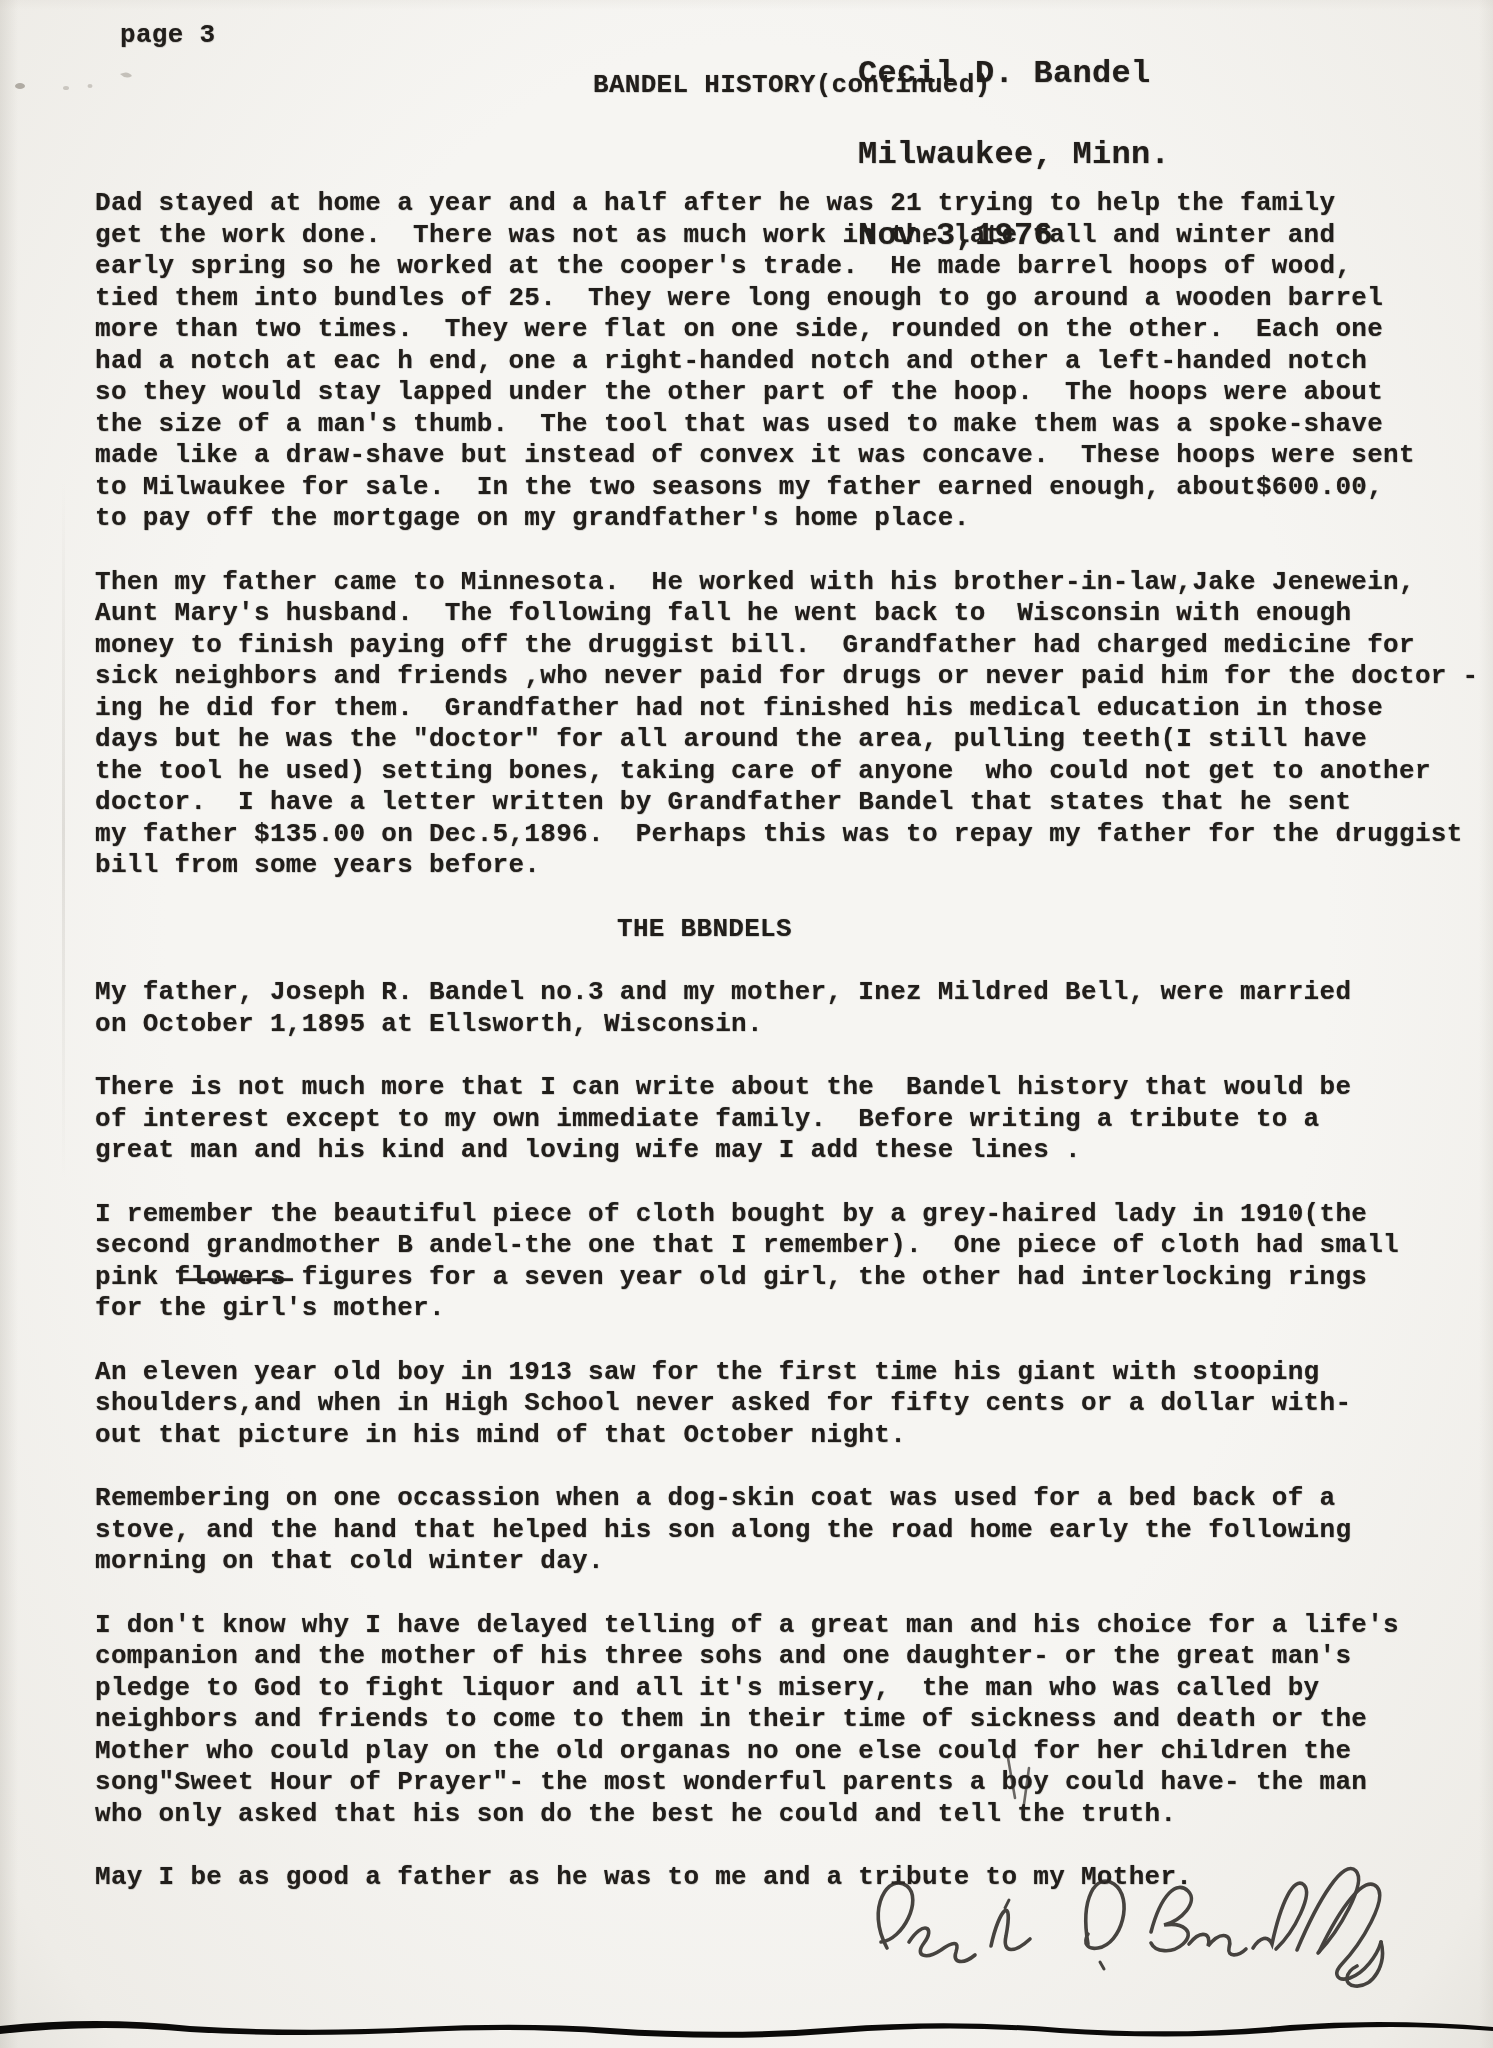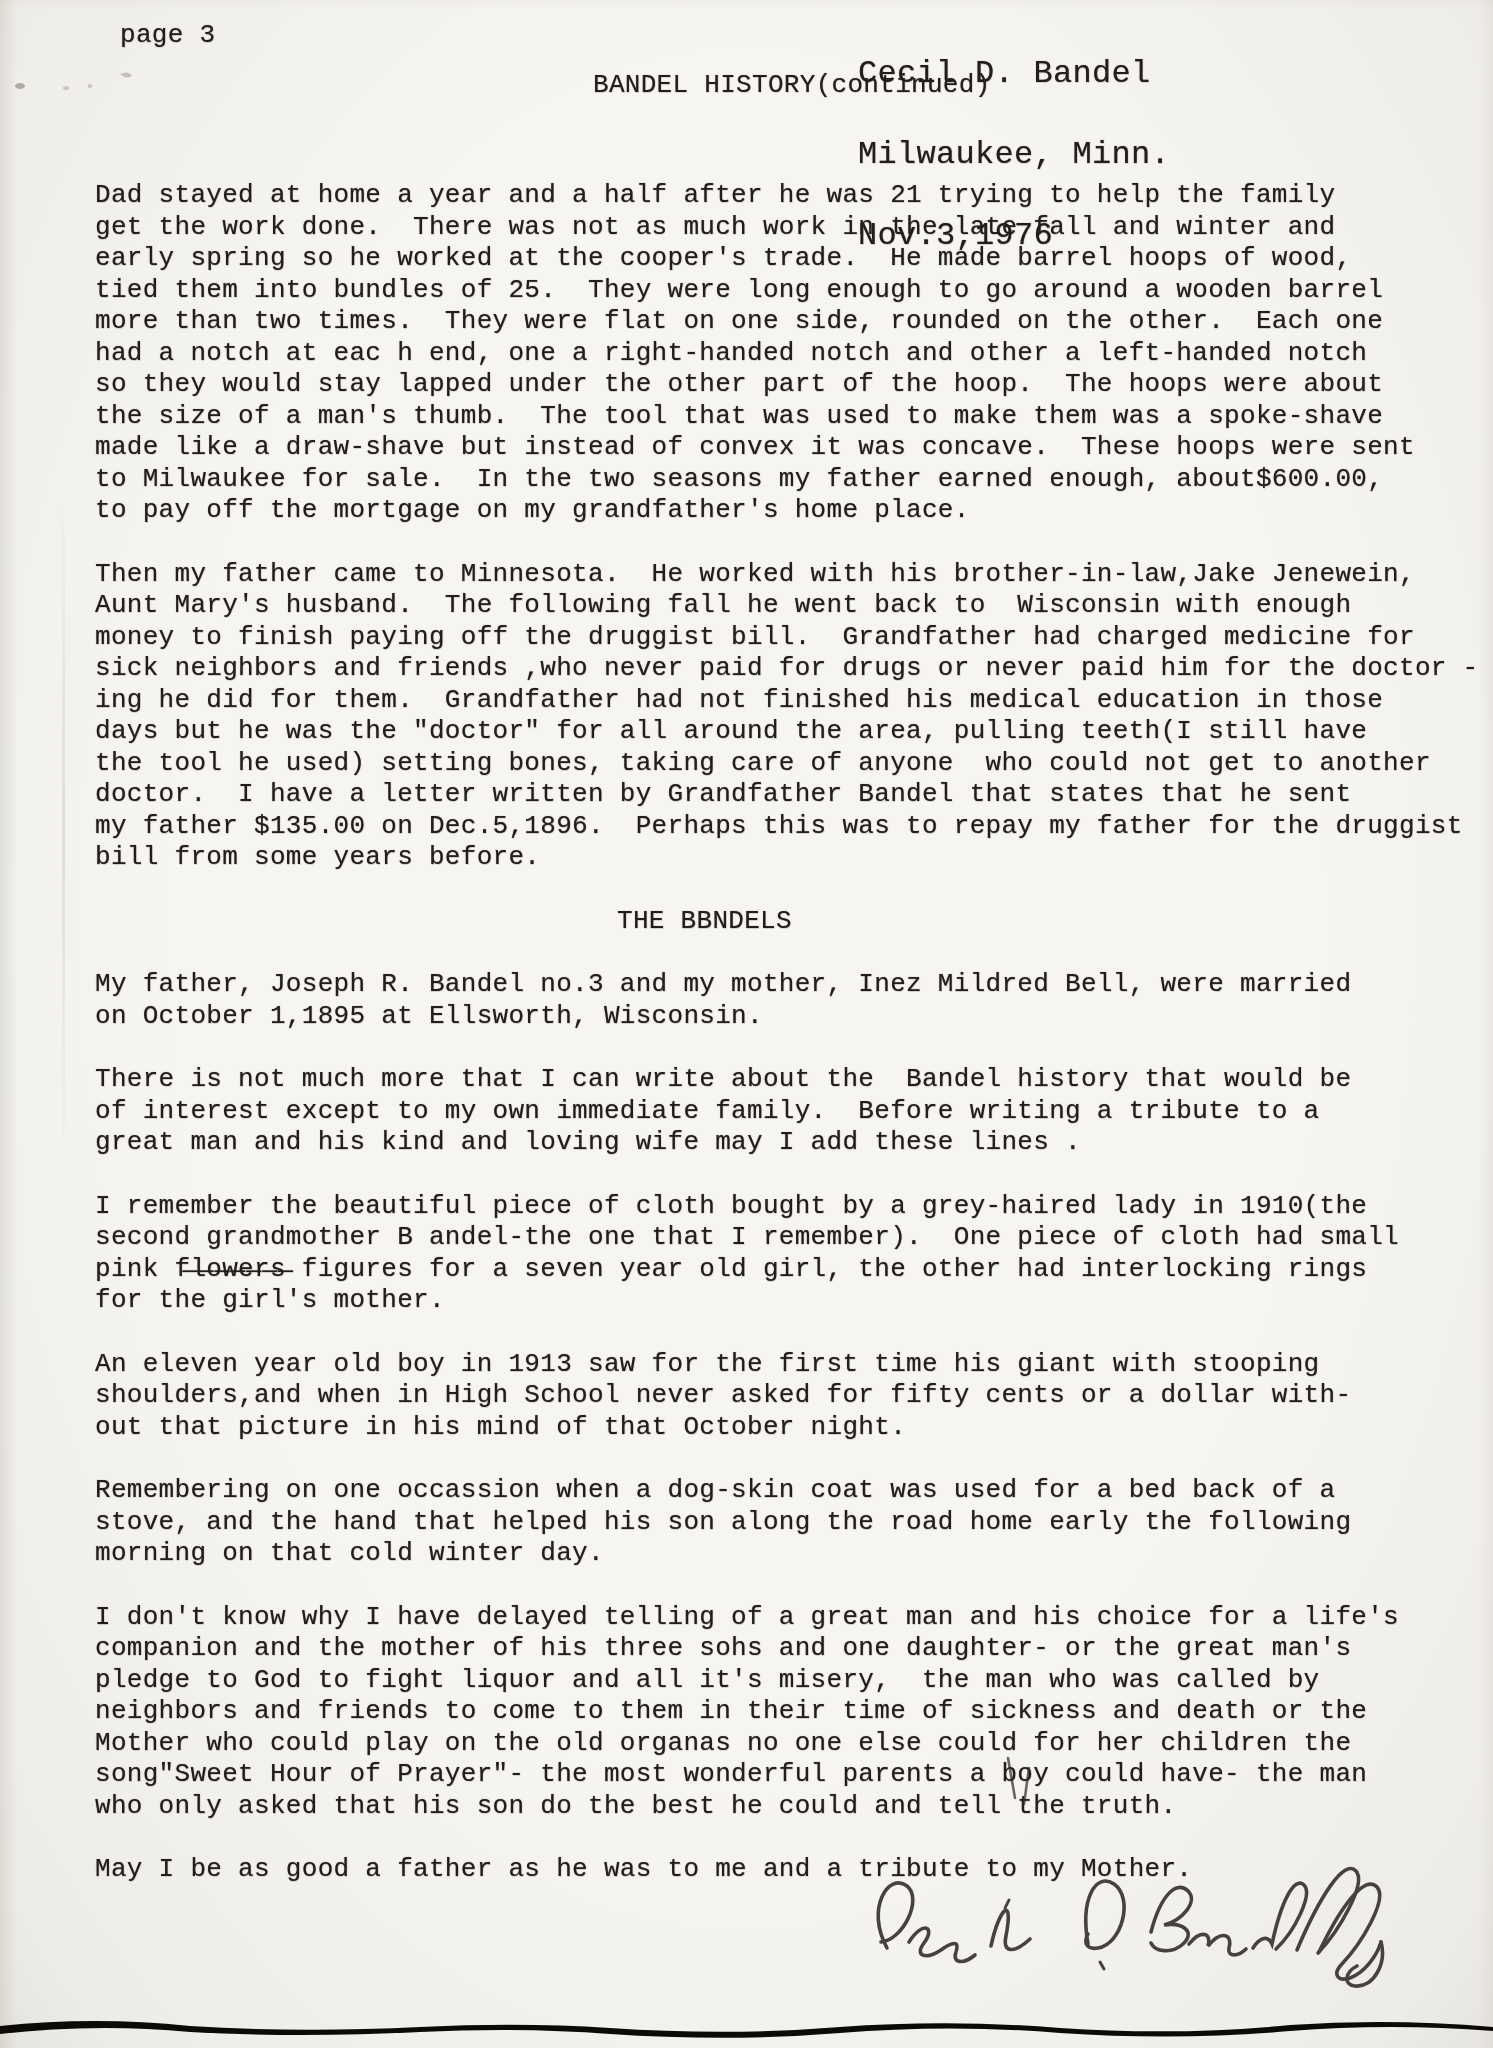--- a/index.html
+++ b/index.html
@@ -12,30 +12,30 @@
   .page{
     position:relative;width:1493px;height:2048px;
     background:
       linear-gradient(90deg, rgba(190,186,178,.35) 0px, rgba(244,242,238,0) 18px),
       linear-gradient(270deg, rgba(200,196,188,.25) 0px, rgba(244,242,238,0) 14px),
       linear-gradient(180deg, rgba(210,206,198,.18) 0px, rgba(244,242,238,0) 10px),
       radial-gradient(ellipse at 50% 45%, #f6f5f2 55%, #eeece7 92%, #e6e4de 100%);
     color:#211e1b;
   }
   .typed{
-    font-weight:400;
+    font-weight:700;
     white-space:pre;
     letter-spacing:.3px;
     text-shadow:0 0 1px rgba(45,40,34,.55), .5px .5px 0 rgba(45,40,34,.12);
   }
   .page-label{position:absolute;left:120px;top:20px;font-size:26px;}
   .author-block{position:absolute;left:858px;top:6px;font-size:32px;line-height:27px;}
   .doc-title{position:absolute;left:593px;top:70px;font-size:26px;}
   .doc-body{position:absolute;left:95px;top:180px;width:1380px;font-size:26px;line-height:31.5px;}
-  .paragraph{margin:0 0 32px 0;}
+  .paragraph{margin:8px 0 32px 0;}
   .heading{margin:0 0 32px 522px;}
   .line{height:31.5px;}
   .signature{position:absolute;left:845px;top:1740px;width:645px;height:305px;}
   .signature svg{display:block;width:100%;height:100%;}
   .bottom-bar{position:absolute;left:0;bottom:0;width:1493px;height:34px;}
   .pencil-marks{position:absolute;left:8px;top:66px;width:140px;height:30px;}
   .crease{position:absolute;left:62px;top:480px;width:3px;height:700px;
     background:linear-gradient(180deg,rgba(160,155,146,0),rgba(160,155,146,.25),rgba(160,155,146,0));}
 </style>
 </head>

